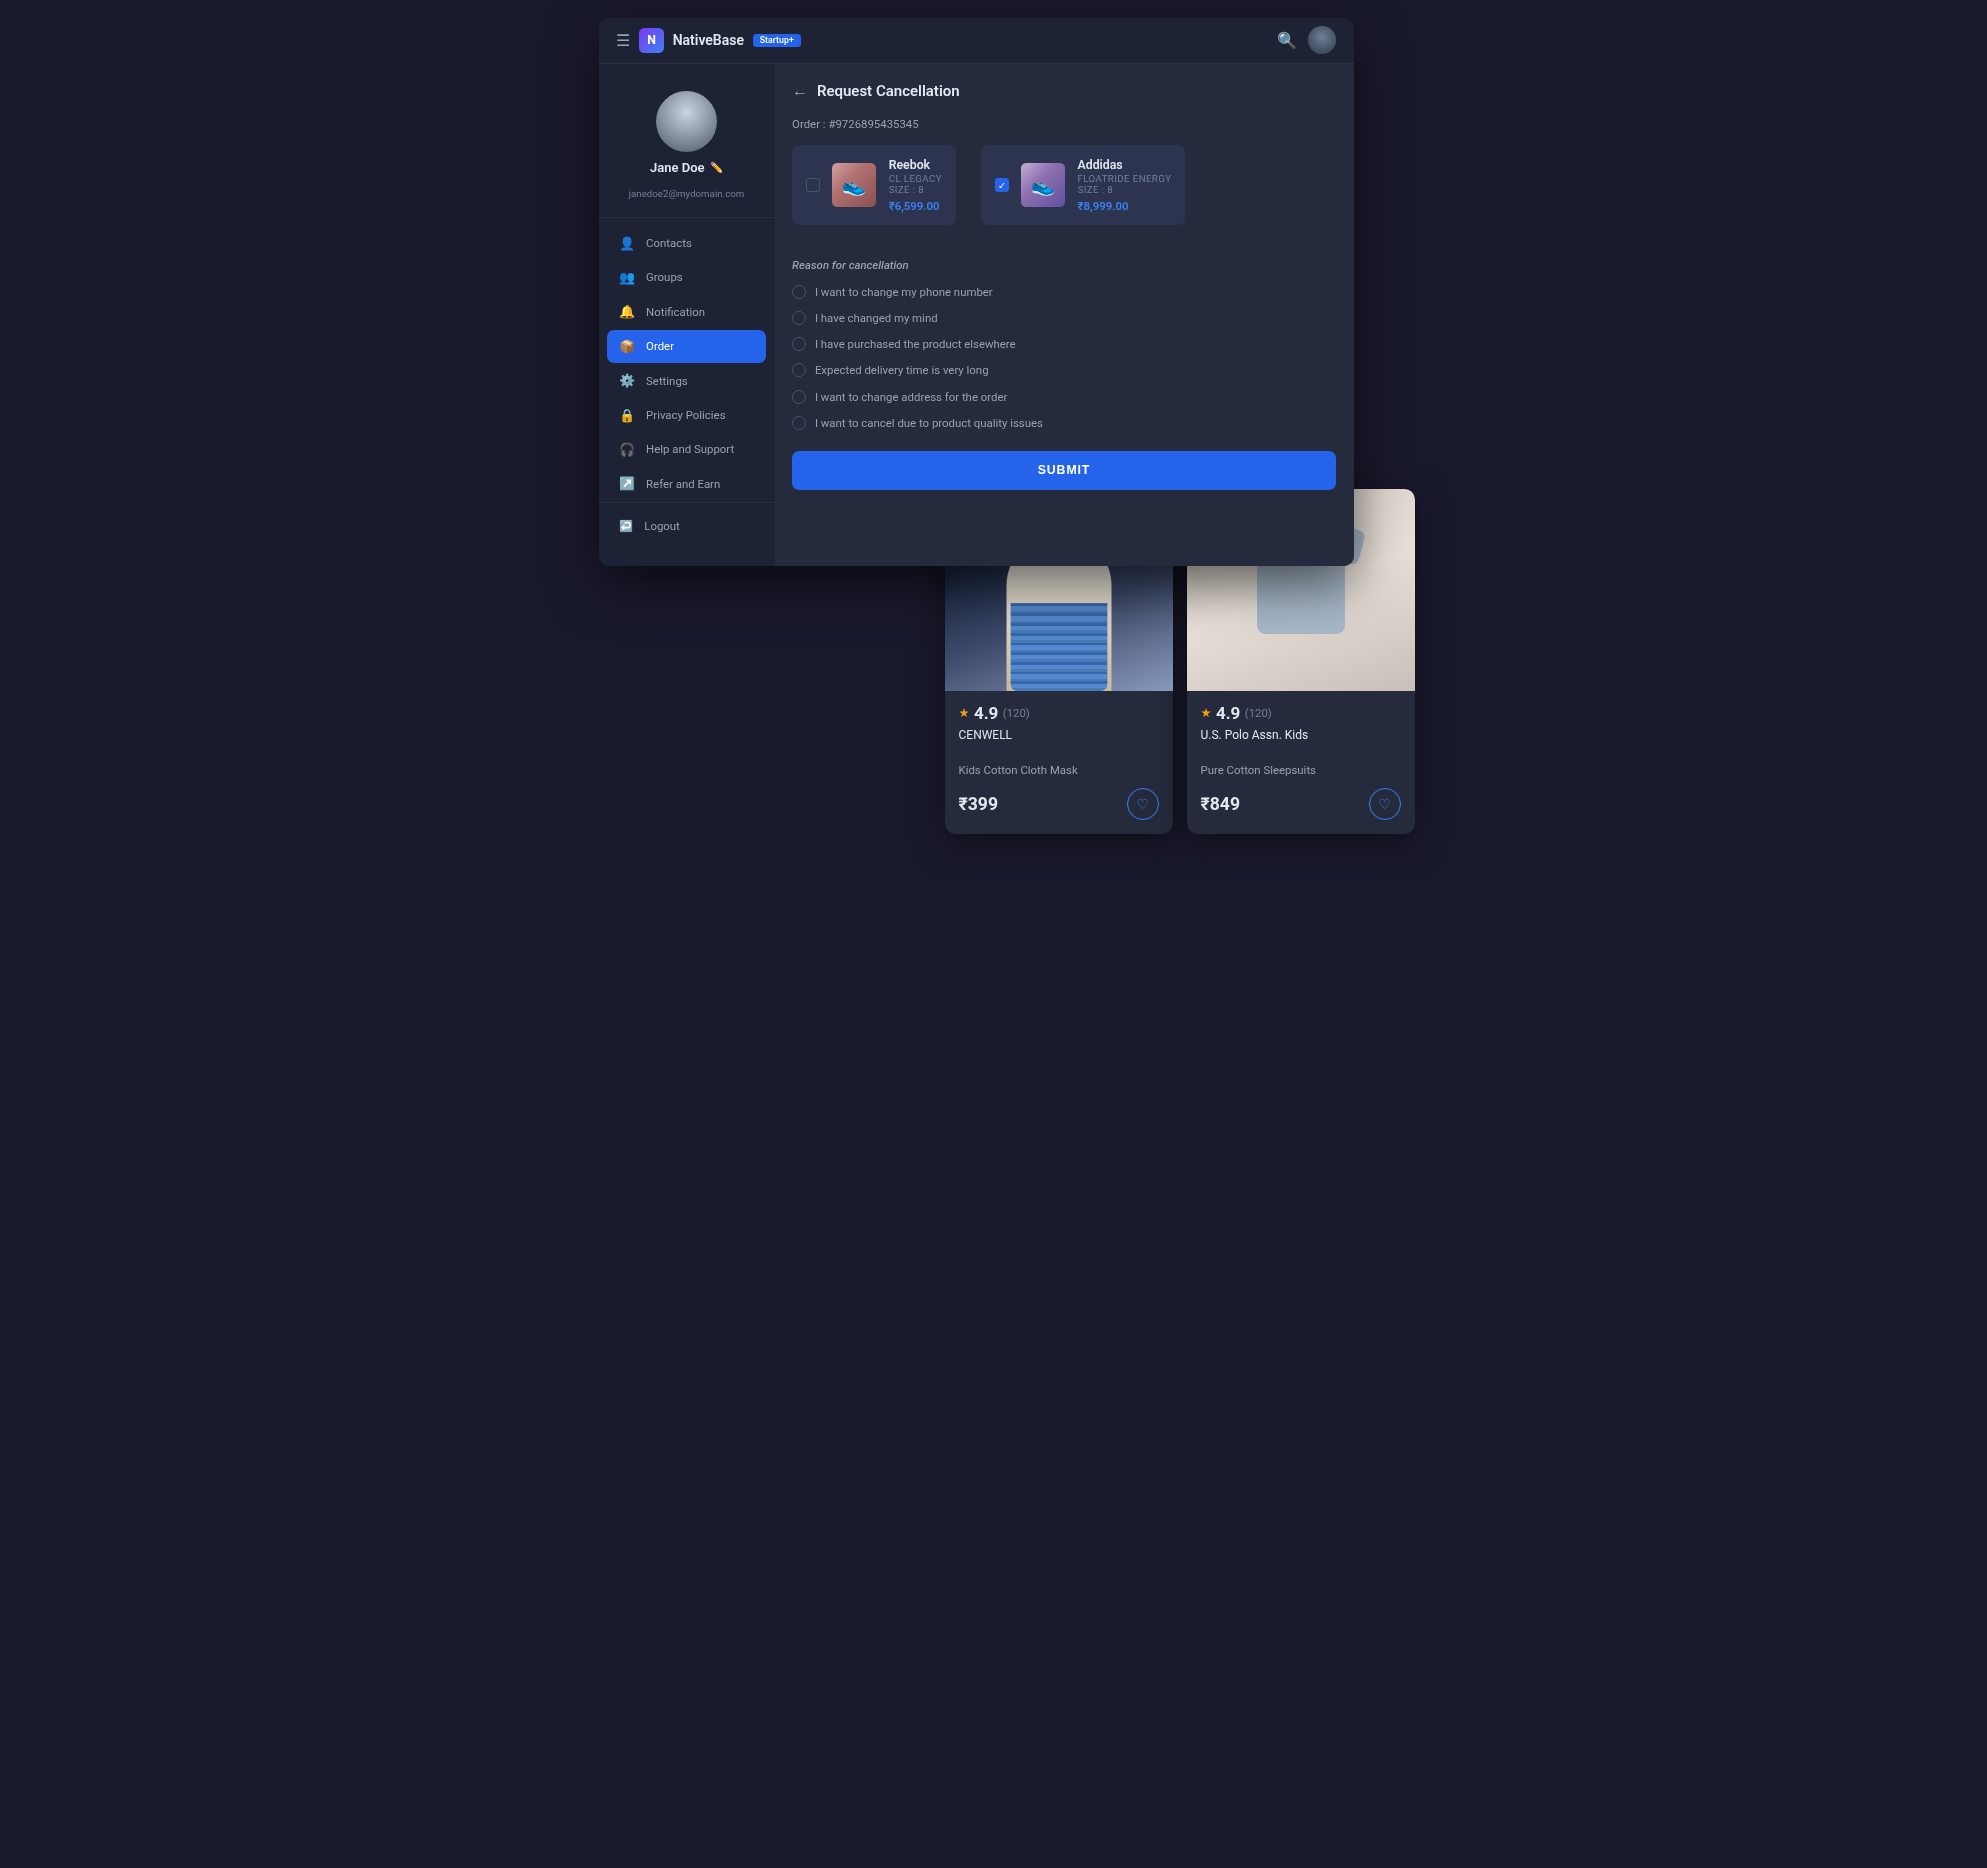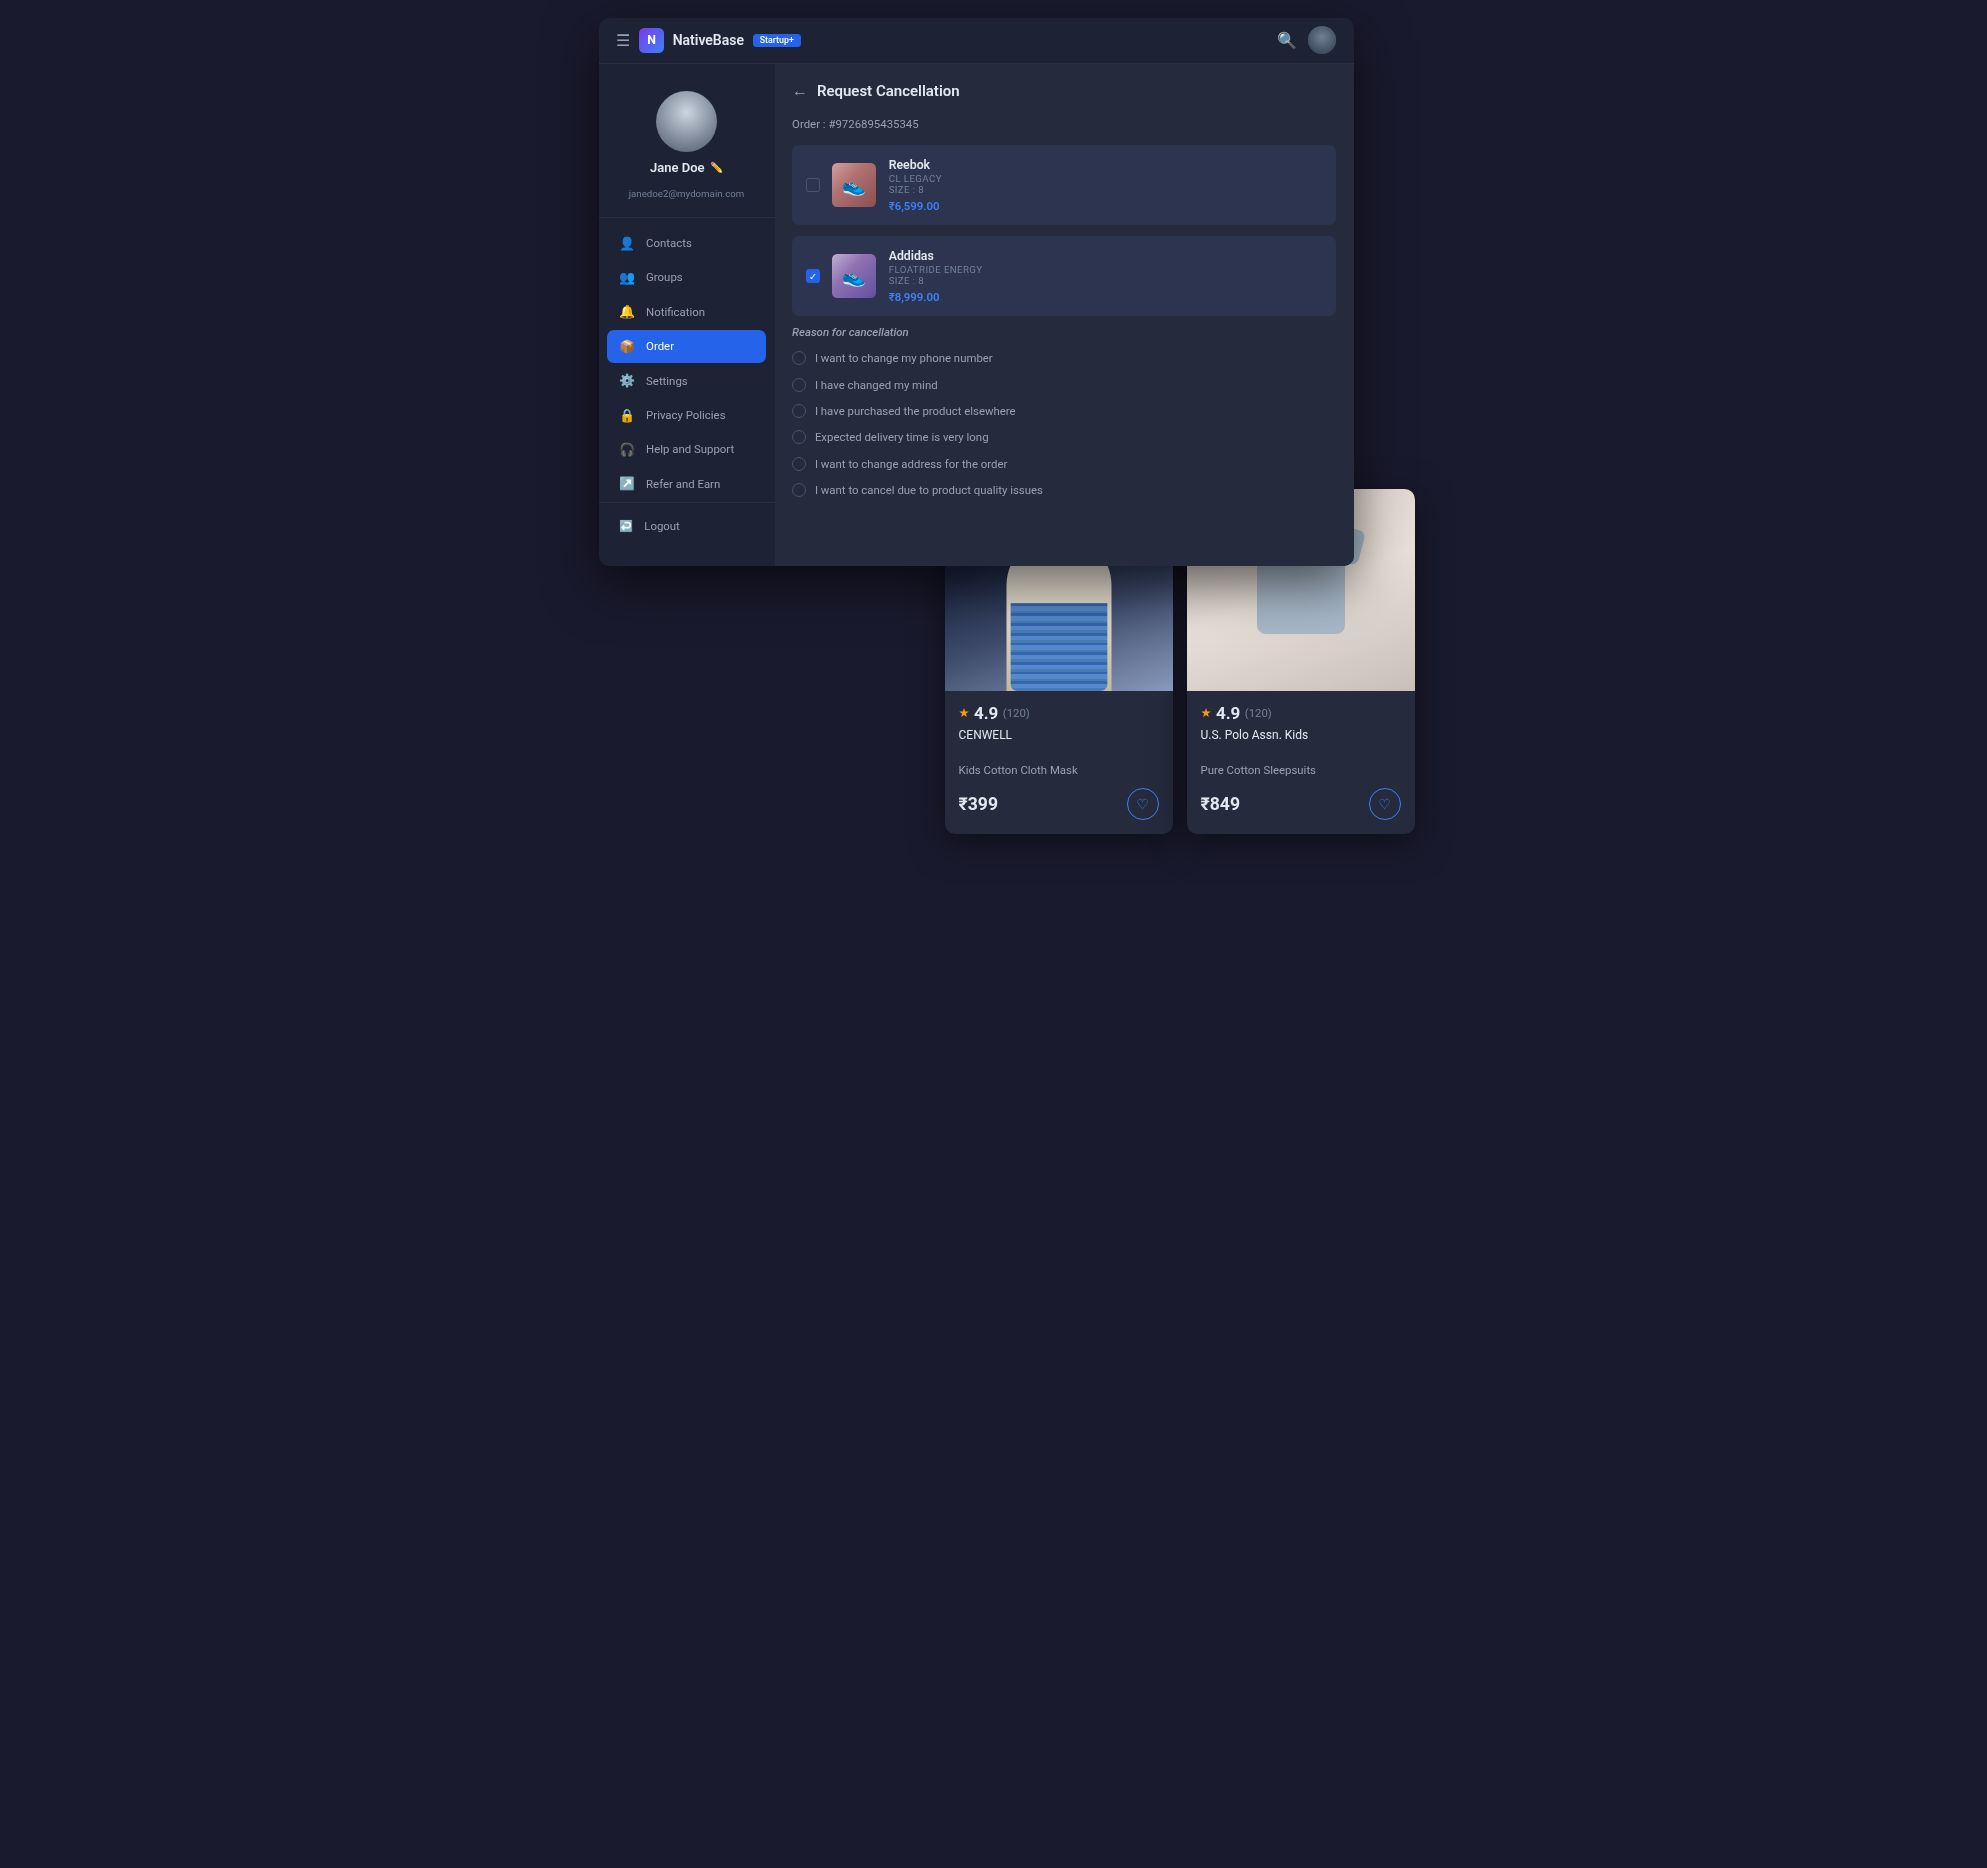--- a/index.html
+++ b/index.html
@@ -232,23 +232,23 @@
     }
 
     .order-id {
       color: #9aa0b0;
       font-size: 11.4px;
       margin-bottom: 14px;
     }
 
     .order-items-list {
       display: flex;
-      flex-direction: column;
-      gap: 11px;
-      margin-bottom: 9px;
+      flex-direction: row;
+      gap: 25px;
+      margin-bottom: 33px;
     }
 
     .order-item-card {
       background: #2d3450;
       border-radius: 7px;
       padding: 12.3px 14px;
       display: flex;
       align-items: center;
       gap: 12.3px;
     }
@@ -720,20 +720,21 @@
             <div class="radio-btn"></div>
             <span class="reason-text">I want to change address for the order</span>
           </div>
           <div class="reason-item">
             <div class="radio-btn"></div>
             <span class="reason-text">I want to cancel due to product quality issues</span>
           </div>
         </div>
 
         
+        <button class="submit-btn">SUBMIT</button>
       </div>
     </div>
   </div>
 
   <div class="product-cards-wrapper">
 
     <div class="product-card">
       <div class="product-card-image">
         <div class="product-img-1"></div>
       </div>

